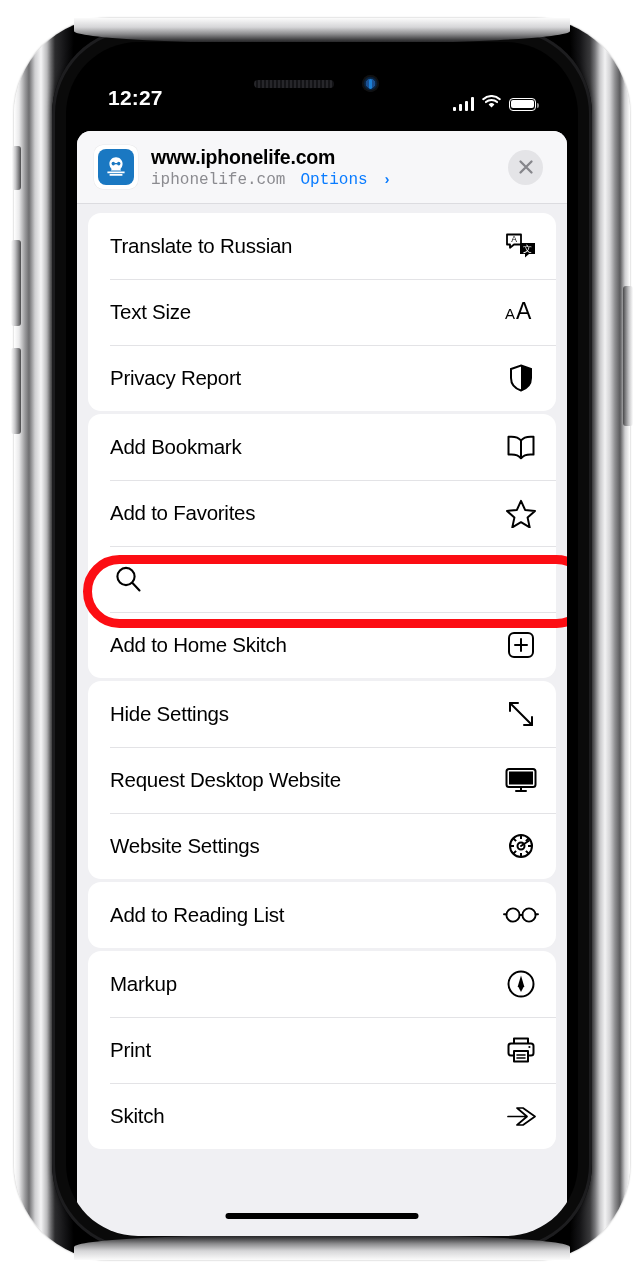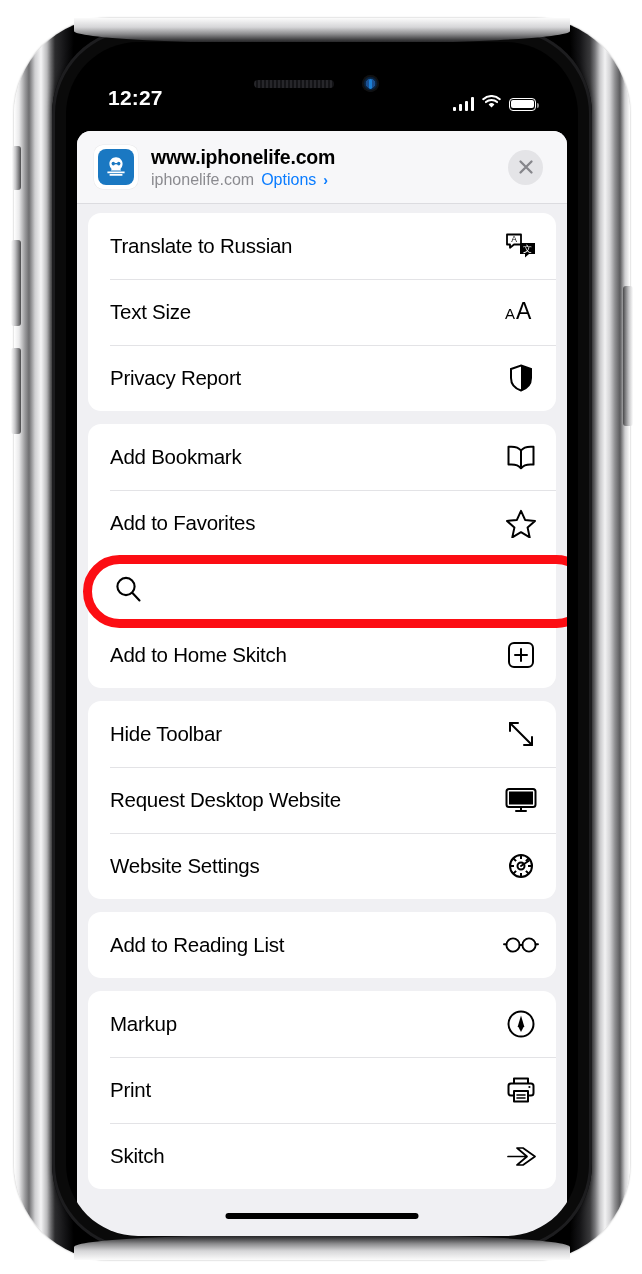--- a/index.html
+++ b/index.html
@@ -110,30 +110,30 @@
   }
   #favicon-wrap { width:44px; height:44px; background:#fff; border-radius:9px;
     display:flex; align-items:center; justify-content:center; flex:none;
     box-shadow:0 0 0 .5px rgba(0,0,0,.06); }
   #favicon { width:36px; height:36px; border-radius:8px; background:#1a78c2;
     display:flex; align-items:center; justify-content:center; }
   #hdr-text { flex:1; min-width:0; }
   #hdr-title { font-size:19.5px; font-weight:bold; color:#000;
     letter-spacing:-.2px; line-height:1.18; }
   #hdr-sub { font-size:16px; color:#8b8b90; margin-top:2px;
-    display:flex; align-items:center; gap:7px; }
+    display:flex; align-items:center; gap:15px;font-family:Liberation Mono, monospace; }
   #hdr-options { color:#0a7cff; }
   #chev { color:#0a7cff; font-size:14px; font-weight:bold; }
   #close-btn { width:35px; height:35px; border-radius:50%; background:#e4e4e7;
     display:flex; align-items:center; justify-content:center; flex:none;
     color:#86868b; font-size:20px; cursor:pointer; }
 
   #groups { padding:9px 11px 0 11px; }
   .group { background:#fff; border-radius:13px; overflow:hidden;
-    margin-bottom:13px; }
+    margin-bottom:3px; }
   .row { height:66px; display:flex; align-items:center;
     padding:0 17px 0 22px; position:relative; cursor:pointer; }
   .row + .row::before { content:""; position:absolute; left:22px; right:0;
     top:0; height:.6px; background:#e3e3e6; }
   .row-label { flex:1; font-size:20.5px; color:#000; letter-spacing:-.25px; }
   .row-icon { width:36px; display:flex; align-items:center;
     justify-content:center; color:#000; flex:none; }
   .row-icon svg { display:block; }
 
   
@@ -279,21 +279,21 @@
               <svg width="28" height="28" viewBox="0 0 28 28">
                 <rect x="2" y="2" width="24" height="24" rx="5" fill="none" stroke="#000" stroke-width="2"></rect>
                 <path d="M14 8v12M8 14h12" stroke="#000" stroke-width="2" stroke-linecap="round"></path>
               </svg>
             </span>
           </div>
         </div>
 
         <div class="group">
           <div class="row">
-            <span class="row-label">Hide Toolbar</span>
+            <span class="row-label">Hide Settings</span>
             <span class="row-icon">
               <svg width="28" height="28" viewBox="0 0 28 28">
                 <path d="M3 3l22 22" stroke="#000" stroke-width="2" stroke-linecap="round"></path>
                 <path d="M3 11V3h8" fill="none" stroke="#000" stroke-width="2" stroke-linecap="round" stroke-linejoin="round"></path>
                 <path d="M25 17v8h-8" fill="none" stroke="#000" stroke-width="2" stroke-linecap="round" stroke-linejoin="round"></path>
               </svg>
             </span>
           </div>
           <div class="row">
             <span class="row-label">Request Desktop Website</span>

